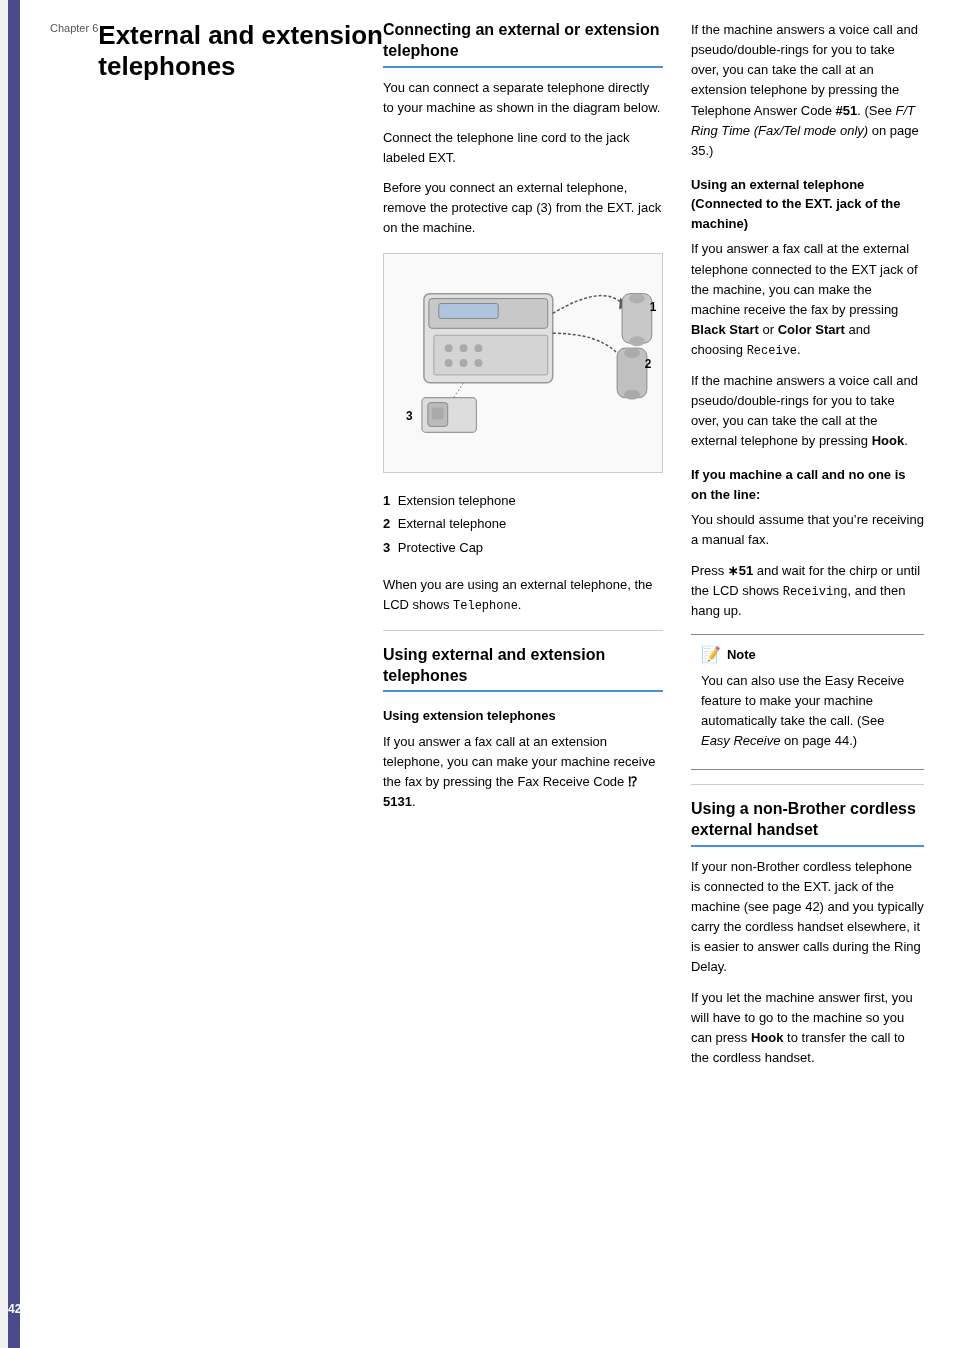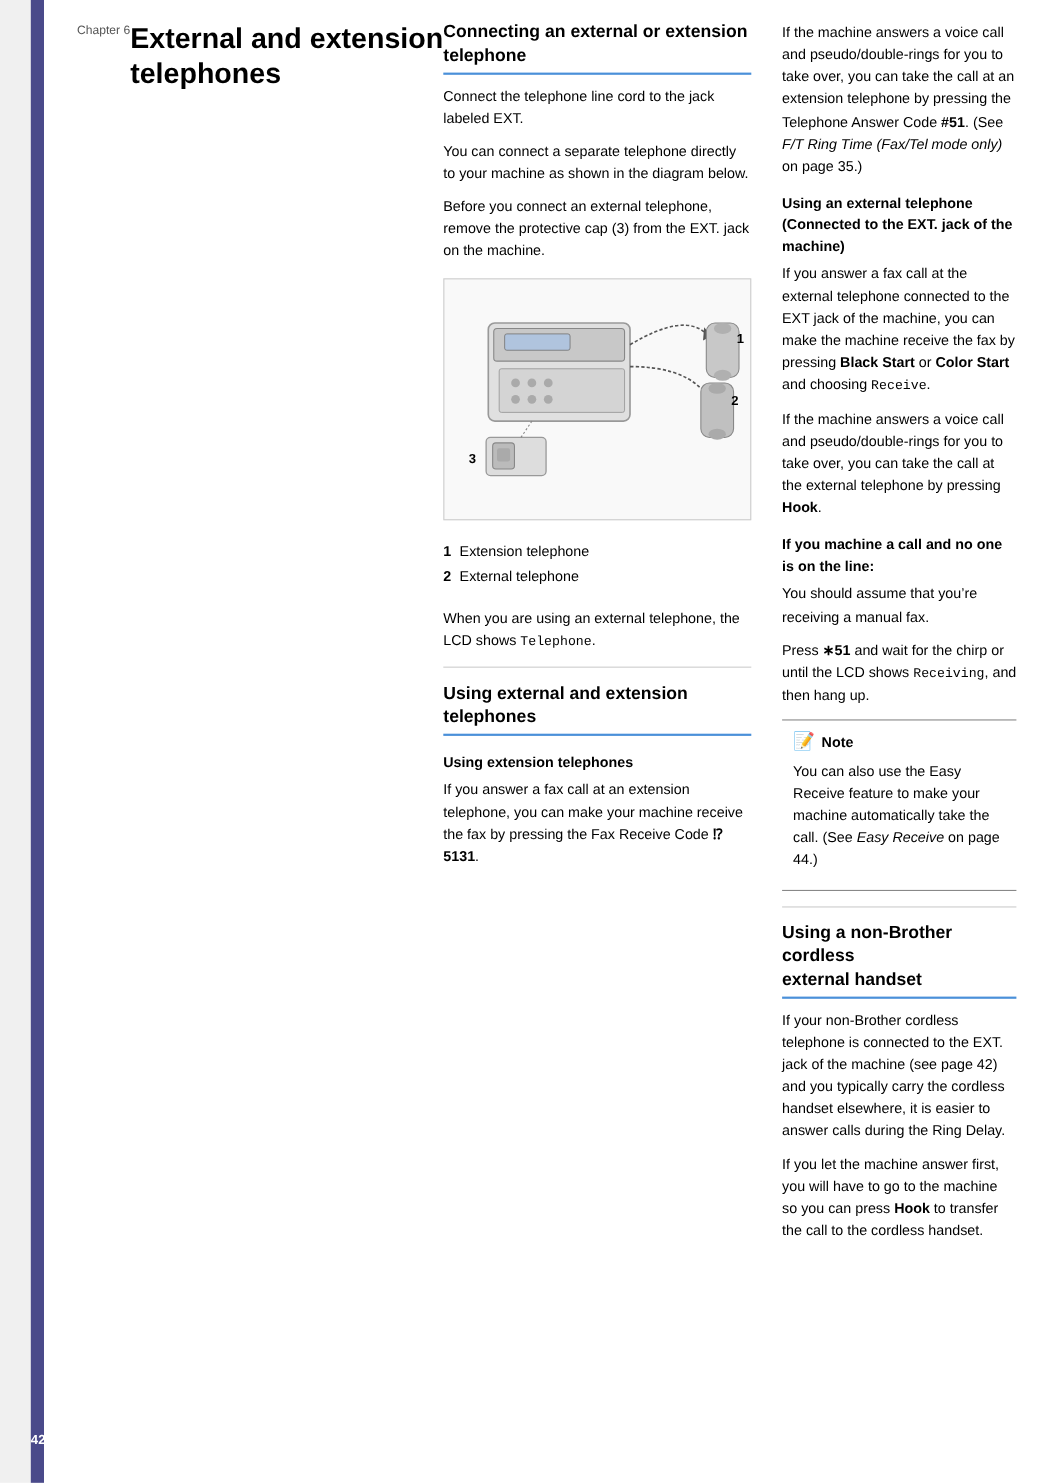--- a/index.html
+++ b/index.html
@@ -15,21 +15,21 @@
     .page {
       width: 954px;
       min-height: 1348px;
       background: #fff;
       display: flex;
       position: relative;
     }
 
     
     .left-bar {
-      width: 40px;
+      width: 20px;
       min-height: 1348px;
       background: #f0f0f0;
       flex-shrink: 0;
       position: relative;
     }
 
     .left-bar-accent {
       width: 12px;
       height: 100%;
       background: #4a4a8a;
@@ -215,22 +215,22 @@
       <span>External and extension</span><br>
       <span>telephones</span>
     </div>
 
     <div class="two-col">
 
       <div class="col-left">
 
         <div class="subsection-title">Connecting an external or extension telephone</div>
 
+        <p>You can connect a separate telephone directly to your machine as shown in the diagram below.</p>
         <p>Connect the telephone line cord to the jack labeled EXT.</p>
-        <p>You can connect a separate telephone directly to your machine as shown in the diagram below.</p>
         <p>Before you connect an external telephone, remove the protective cap (3) from the EXT. jack on the machine.</p>
 
         <div class="diagram-container">
           <svg class="diagram-svg" viewBox="0 0 280 220" xmlns="http://www.w3.org/2000/svg">
 
             <rect x="40" y="40" width="130" height="90" rx="6" fill="#e0e0e0" stroke="#999" stroke-width="1.5"></rect>
 
             <rect x="45" y="45" width="120" height="30" rx="3" fill="#c8c8c8" stroke="#888" stroke-width="1"></rect>
 
             <rect x="55" y="50" width="60" height="15" rx="2" fill="#b0c4de" stroke="#777" stroke-width="0.8"></rect>
@@ -275,20 +275,24 @@
 
         <ul class="num-list">
           <li>
             <span class="num">1</span>
             <span>Extension telephone</span>
           </li>
           <li>
             <span class="num">2</span>
             <span>External telephone</span>
           </li>
+          <li>
+            <span class="num">3</span>
+            <span>Protective Cap</span>
+          </li>
         </ul>
 
         <p>
           <span>When you are using an external telephone, the LCD shows </span><span class="mono">Telephone</span><span>.</span>
         </p>
 
         <hr class="section-rule">
 
         <div class="subsection-title">Using external and extension telephones</div>
 

